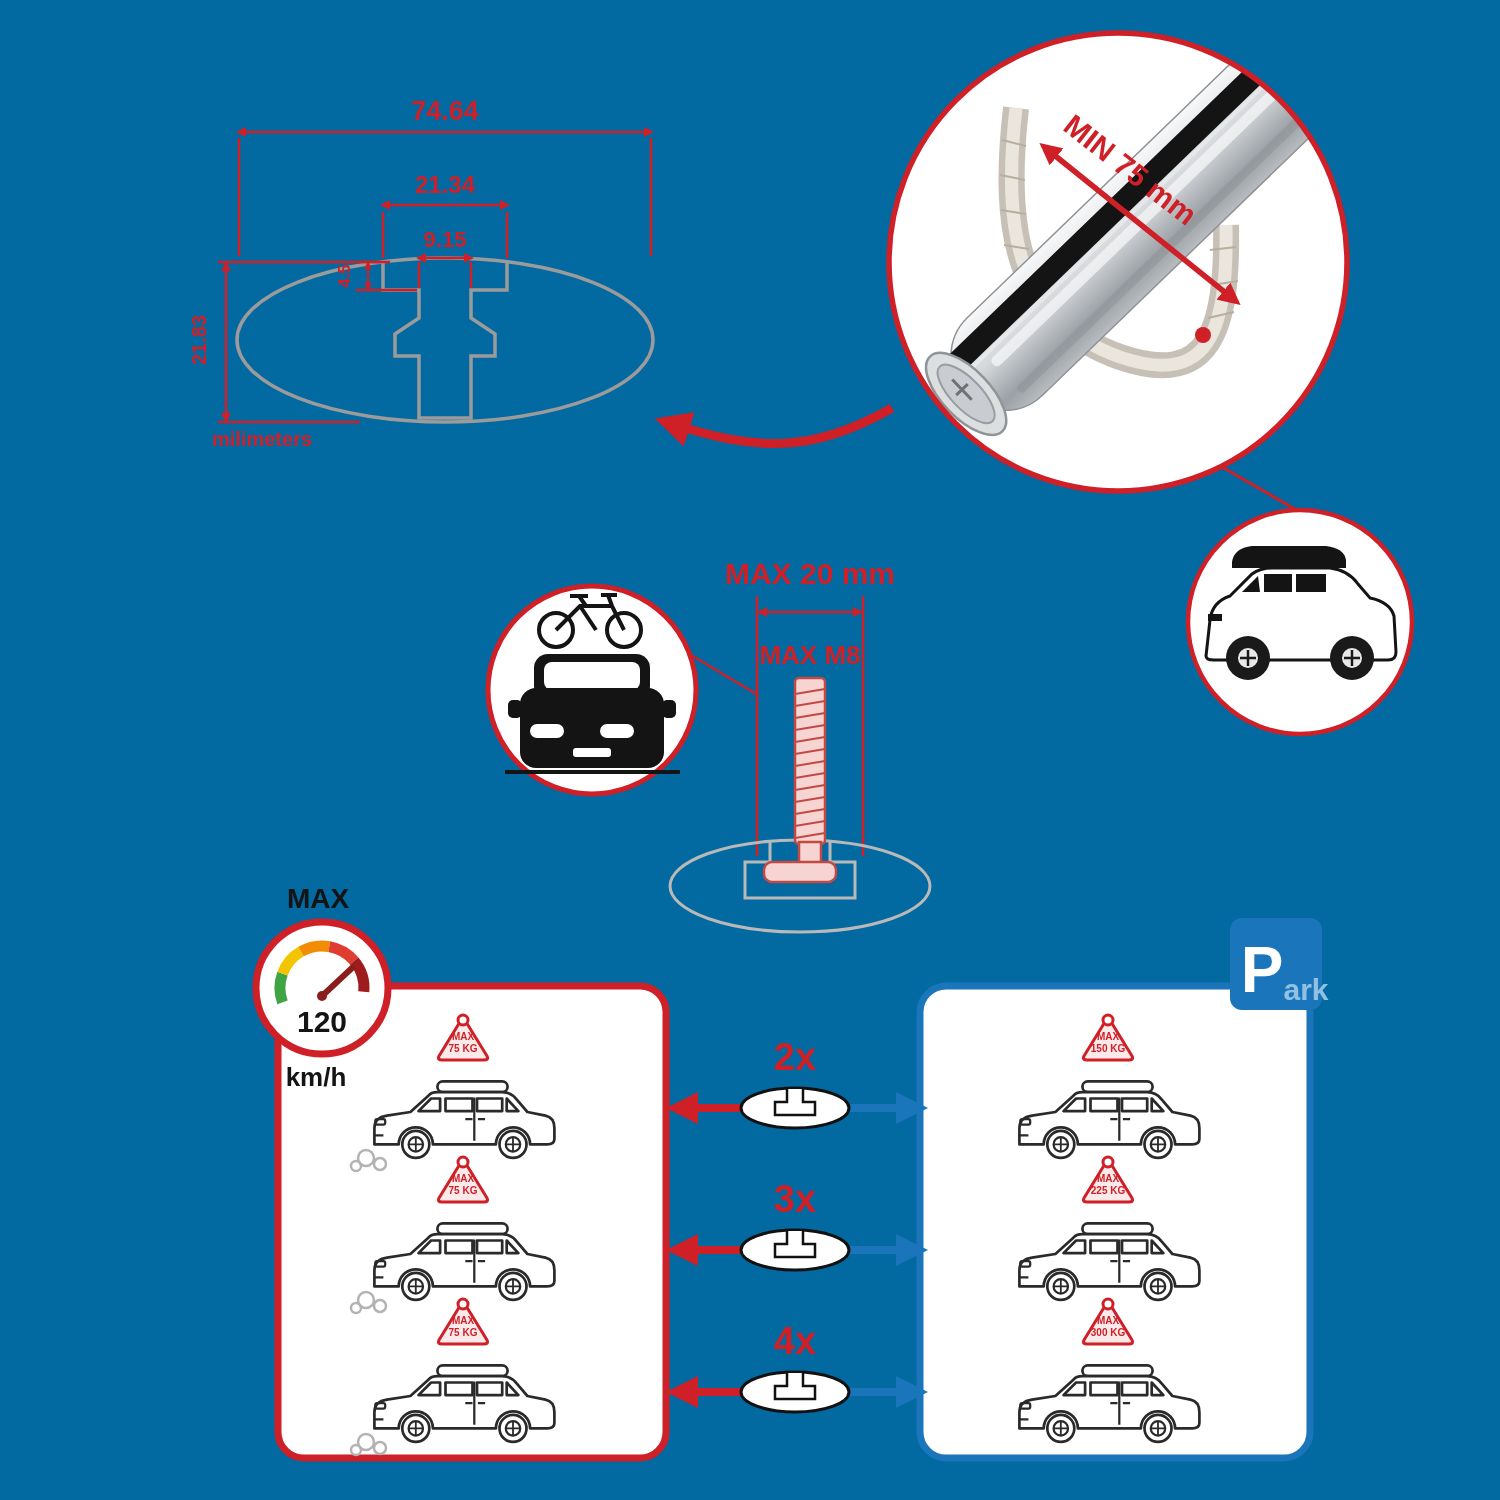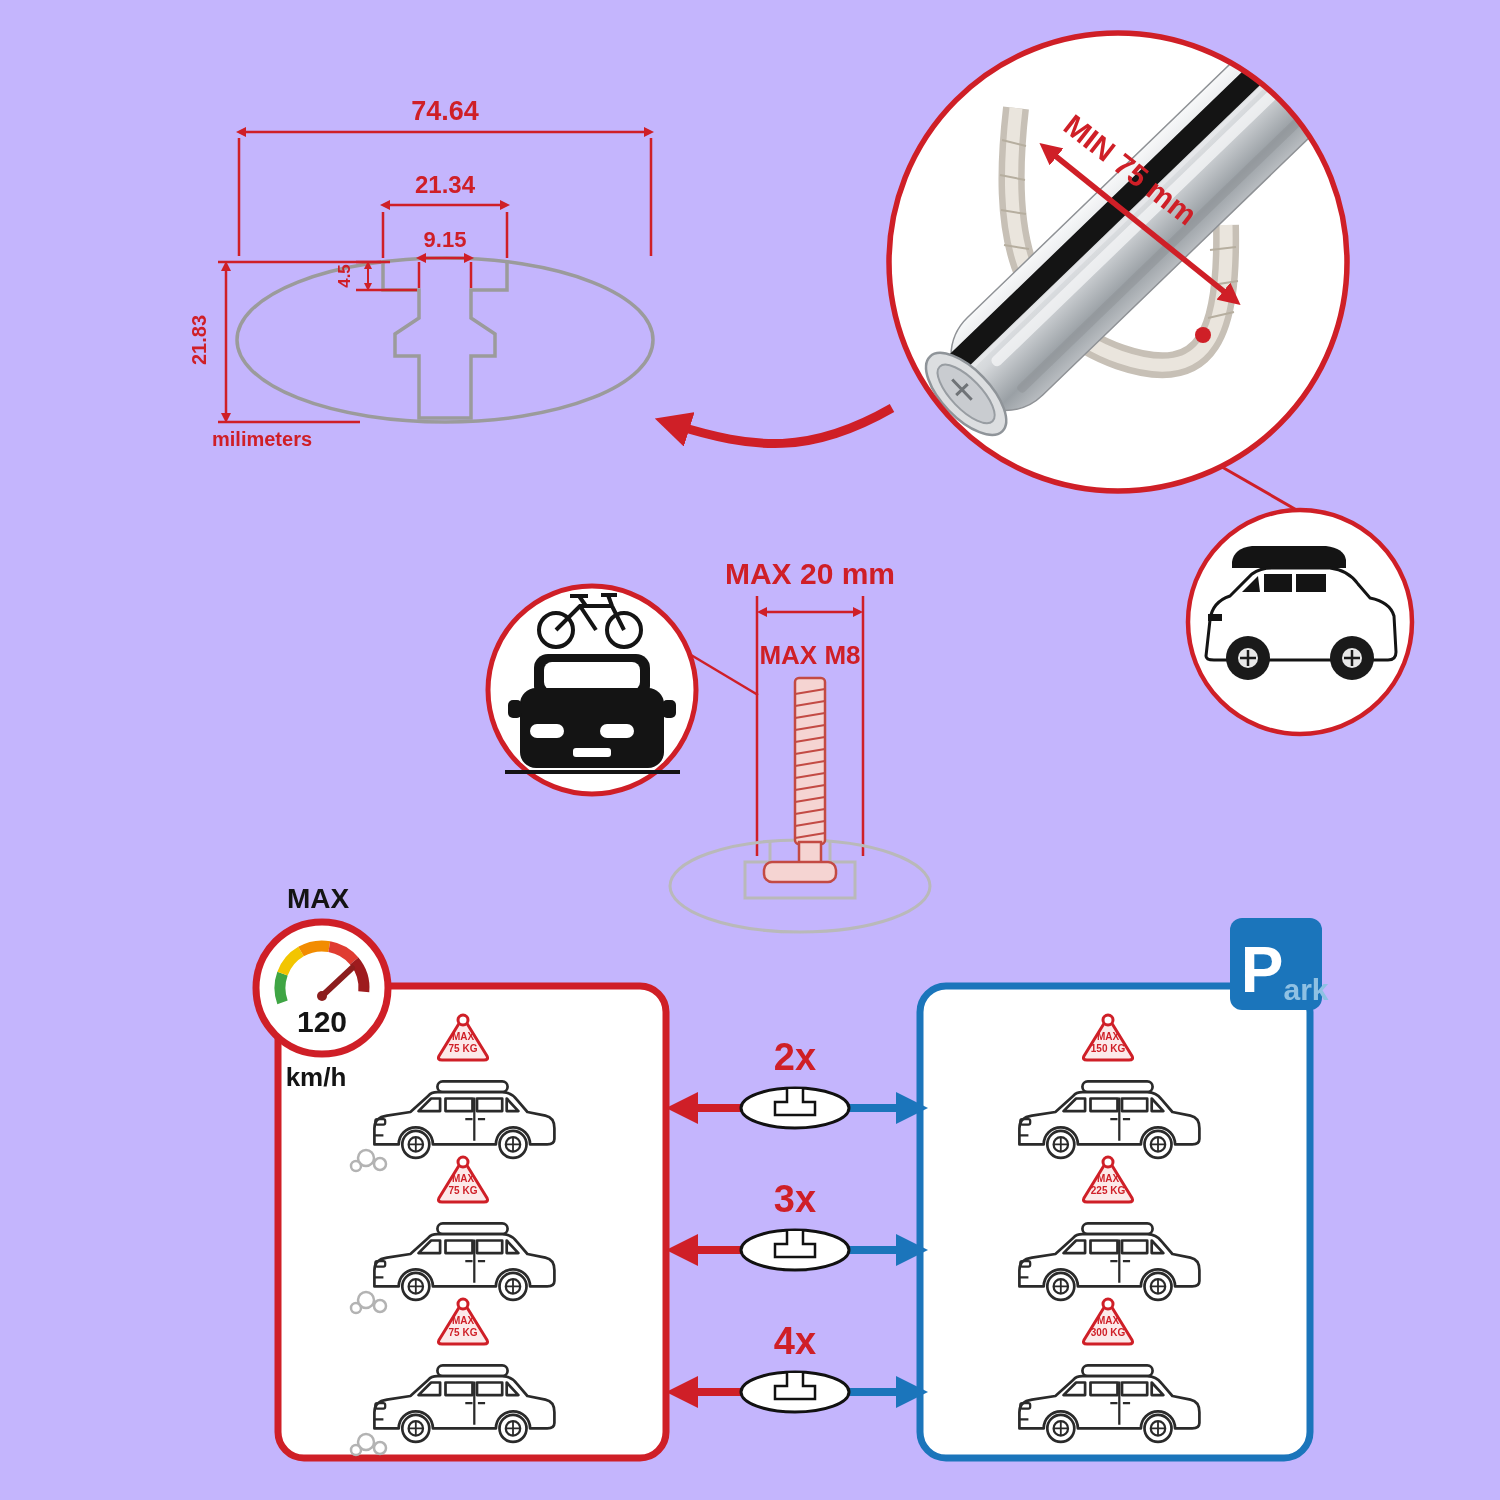--- a/index.html
+++ b/index.html
@@ -1,16 +1,16 @@
 <!DOCTYPE html>
 <html><head>
 <meta charset="utf-8">
 <style>
   html,body{margin:0;padding:0;background:#fff;}
-  .canvas{position:relative;width:1500px;height:1500px;background:#c4b5fd;overflow:hidden;}
+  .canvas{position:relative;width:1500px;height:1500px;background:#0369a1;overflow:hidden;}
   svg{position:absolute;left:0;top:0;}
   text{font-family:"Liberation Sans",sans-serif;}
   .dim{fill:#cf1f27;font-weight:bold;text-anchor:middle;}
   .blk{fill:#141414;font-weight:bold;text-anchor:middle;}
   .sgn{fill:#cf1f27;font-weight:bold;text-anchor:middle;}
   .rline{stroke:#cf1f27;stroke-width:2.5;fill:none;}
   .gline{stroke:#9b9b9b;stroke-width:3.5;fill:none;}
   .car-line{fill:#fff;stroke:#2a2a2a;stroke-width:3;stroke-linejoin:round;}
 </style>
 </head>

